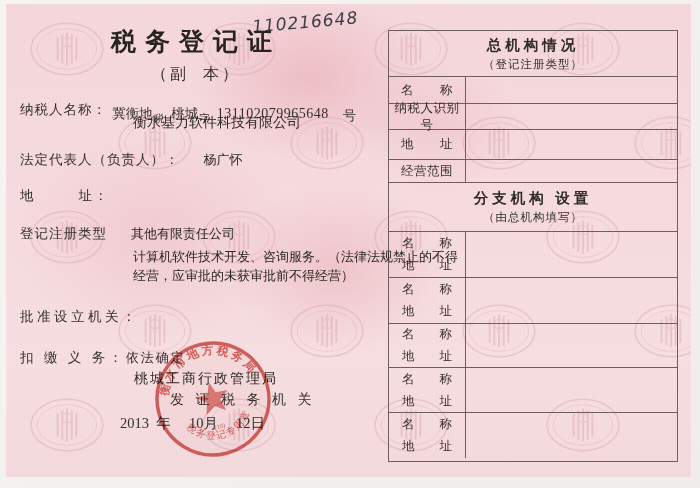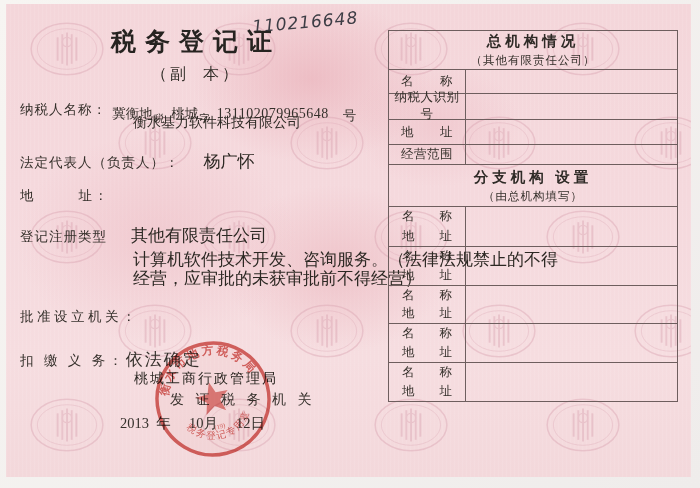--- a/index.html
+++ b/index.html
@@ -26,27 +26,27 @@
   .title { left:50px; top:21px; width:280px; text-align:center; font-size:25px; font-weight:bold;
            letter-spacing:9px; color:#262320; }
   .subtitle { left:50px; top:60px; width:280px; text-align:center; font-size:16px; letter-spacing:3px; }
   .serial { left:86px; top:85px; font-size:13.5px; }
   .serial .sub { font-size:10.5px; position:relative; top:4px; margin:0 7px 0 1px; }
   .serial .num { font-size:14px; letter-spacing:.5px; }
   .serial .suf { margin-left:14px; position:relative; top:2px; }
 
   .lbl { font-size:13.5px; letter-spacing:1px; }
   .sp  { letter-spacing:3.5px; }
-  .val { font-size:17px; }
+  .val { font-size:13px; }
 
   .seal { position:absolute; left:146px; top:334px; width:122px; height:122px;
           transform:rotate(-14deg); opacity:.82; mix-blend-mode:multiply; }
 
   
-  .btable { position:absolute; left:382px; top:26px; width:290px; height:372px;
+  .btable { position:absolute; left:382px; top:26px; width:290px; height:432px;
             border:1px solid #6e5e5e; display:flex; flex-direction:column; font-size:12.5px; color:#35302b; }
   .trow { display:flex; border-bottom:1px solid #6e5e5e; }
   .trow:last-child { border-bottom:none; }
   .thead { flex-direction:column; align-items:center; justify-content:center; }
   .thead .t1 { font-size:14.5px; letter-spacing:4px; font-weight:bold; color:#2e2a26; }
   .thead .t2 { font-size:11.5px; margin-top:2px; letter-spacing:1px; }
   .lcell { width:77px; border-right:1px solid #6e5e5e; display:flex; align-items:center; justify-content:center;
            text-align:center; letter-spacing:.5px; }
   .vcell { flex:1; }
   .pcell { width:77px; border-right:1px solid #6e5e5e; display:flex; flex-direction:column; }
@@ -179,21 +179,21 @@
       </text>
       <text font-size="9.5" fill="#cf4b45" letter-spacing="1.5">
         <textPath href="#arcBot" startOffset="50%" text-anchor="middle">税务登记专用章</textPath>
       </text>
       <text x="60" y="90" font-size="6.5" fill="#cf4b45" text-anchor="middle">(19)</text>
     </svg>
 
     <div class="btable">
       <div class="trow thead h46">
         <div class="t1 kai">总机构情况</div>
-        <div class="t2 kai">（其他有限责任公司）</div>
+        <div class="t2 kai">（登记注册类型）</div>
       </div>
       <div class="trow h27">
         <div class="lcell kai">名　　称</div>
         <div class="vcell"></div>
       </div>
       <div class="trow h26">
         <div class="lcell kai">纳税人识别号</div>
         <div class="vcell"></div>
       </div>
       <div class="trow h30">

